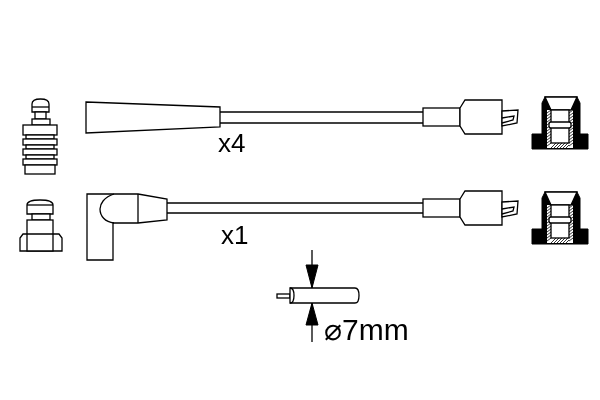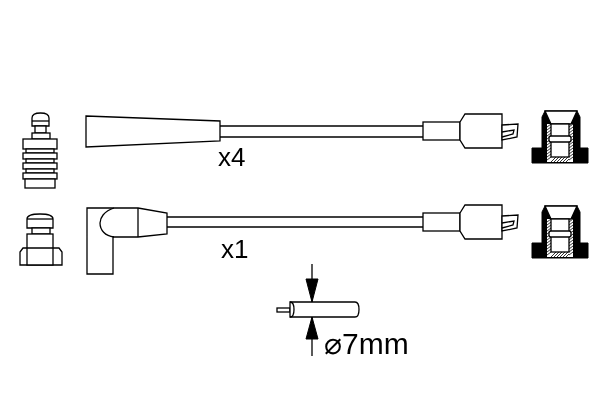--- a/index.html
+++ b/index.html
@@ -1,17 +1,17 @@
 <!DOCTYPE html>
 <html><head>
   <meta charset="utf-8">
   <style>
     html, body { margin: 0; padding: 0; background: #ffffff; }
     body { width: 600px; height: 400px; overflow: hidden; }
-    .canvas { position: absolute; left: 0; top: 16px; width: 600px; height: 310px; }
+    .canvas { position: absolute; left: 0; top: 2px; width: 600px; height: 310px; }
     svg { display: block; }
     .ln { fill: none; stroke: #000; stroke-width: 1.3; stroke-linejoin: miter; }
     .sh { fill: #fff; stroke: #000; stroke-width: 1.3; stroke-linejoin: miter; }
     .blk { fill: #000; stroke: #000; stroke-width: 1; }
     .hatch { fill: none; stroke: #000; stroke-width: 0.8; }
     .lbl { font-family: "Liberation Sans", sans-serif; fill: #000; }
     .qty { font-size: 26px; }
     .dia { font-size: 30px; }
   </style>
 </head>

